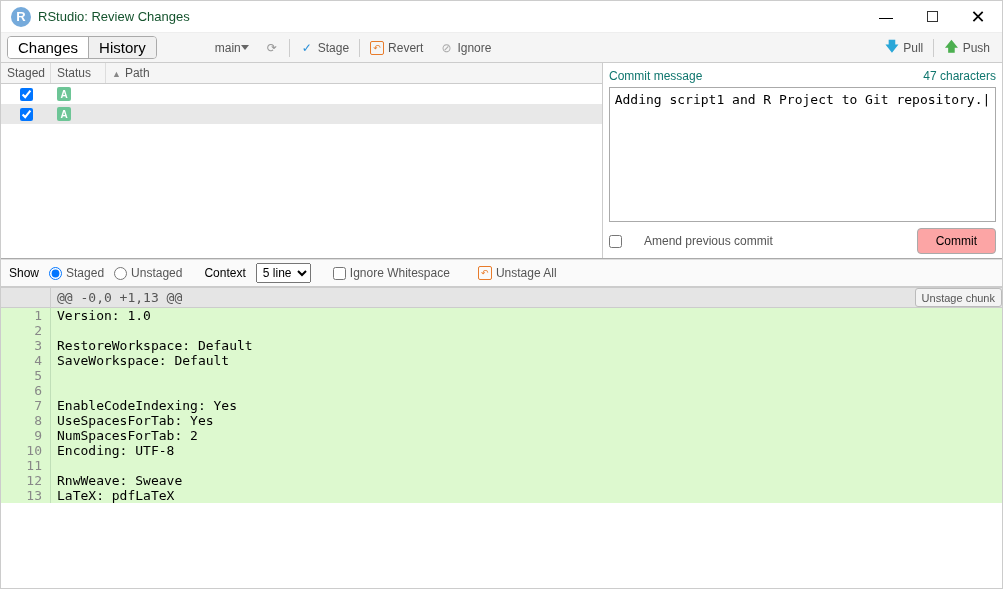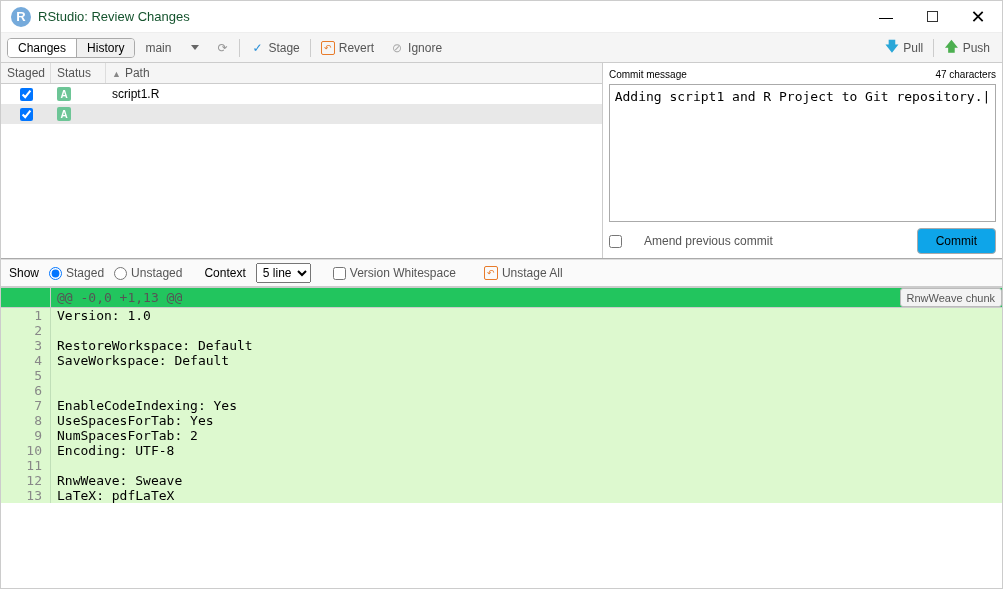--- a/index.html
+++ b/index.html
@@ -42,30 +42,30 @@
   background: #f5f5f5;
 }
 .segmented {
   display: flex;
   border: 1px solid #aaa;
   border-radius: 4px;
   overflow: hidden;
 }
 .segmented .seg {
   padding: 2px 10px;
-  font-size: 12px;
+  font-size: 15px;
   background: #f0f0f0;
   cursor: pointer;
   border-right: 1px solid #aaa;
 }
 .segmented .seg:last-child { border-right: none; }
 .segmented .seg.active { background: #fff; }
 .branch-select {
-  display: flex; align-items: center; gap: 20px;
-  padding: 2px 6px; font-size: 12px; color: #555; cursor: pointer;
+  display: flex; align-items: center; gap: 0;
+  padding: 2px 6px; font-size: 12px; color: #555; cursor: pointer; margin-left: 48px;
 }
 .tb-btn {
   display: flex; align-items: center; gap: 4px;
   padding: 2px 6px; font-size: 12px; color: #555; cursor: pointer;
   border-radius: 3px;
 }
 .tb-icon { width: 14px; height: 14px; display: inline-flex; align-items: center; justify-content: center; }
 .top-pane { height: 196px; display: flex; border-bottom: 1px solid #aaa; }
 .files-pane { flex: 1; border-right: 1px solid #ccc; display: flex; flex-direction: column; min-width: 0; }
 .files-header {
@@ -96,57 +96,57 @@
   font-weight: bold;
   display: flex; align-items: center; justify-content: center;
   border-radius: 2px;
 }
 .commit-pane {
   width: 399px;
   display: flex;
   flex-direction: column;
   padding: 4px 6px;
 }
-.commit-header { display: flex; justify-content: space-between; font-size: 10px; color: #000000; padding: 2px 0 4px; }
+.commit-header { display: flex; justify-content: space-between; font-size: 12px; color: #0f766e; padding: 2px 0 4px; }
 .commit-textarea {
   flex: 1;
   resize: none;
   font-family: "Consolas", monospace;
   font-size: 13px;
   padding: 4px;
   border: 1px solid #aaa;
   text-align: center;
 }
 .commit-footer { display: flex; justify-content: space-between; align-items: center; padding-top: 6px; }
 .amend-label { display: flex; align-items: center; gap: 22px; font-size: 12px; color: #555; }
 .commit-btn {
   padding: 5px 18px;
   border: 1px solid #aaa;
   border-radius: 4px;
-  background: #0ea5e9;
+  background: #fca5a5;
   font-size: 12px;
   cursor: pointer;
 }
 .diff-toolbar {
   height: 28px;
   display: flex;
   align-items: center;
   gap: 10px;
   padding: 0 8px;
   border-top: 1px solid #ddd;
   border-bottom: 1px solid #ccc;
   font-size: 12px;
   background: #fafafa;
 }
 .diff-toolbar label { display: flex; align-items: center; gap: 4px; color: #555; }
 .context-select { font-size: 12px; padding: 1px 2px; }
 .diff-view { flex: 1; overflow: auto; font-family: "Consolas", monospace; font-size: 13px; background: #fff; }
 .hunk-header {
   display: flex;
-  background: #22c55e;
+  background: #e5e5e5;
   color: #555;
   border-bottom: 1px solid #ccc;
   border-top: 1px solid #ccc;
 }
 .hunk-header .gutter-spacer { width: 50px; border-right: 1px solid #ccc; }
 .hunk-header .hunk-text { padding: 2px 6px; flex: 1; }
 .unstage-chunk {
   margin-left: auto;
   font-size: 11px;
   padding: 1px 6px;
@@ -227,21 +227,20 @@
       <div><span class="sort-icon">▲</span><span>Path</span></div>
     </div>
     <div id="file-rows">
         <div class="file-row">
           <div class="file-checkbox">
             <input type="checkbox" checked="" style="">
           </div>
           <div>
             <span class="status-badge">A</span>
           </div>
-          <div>script1.R</div>
         </div>
         <div class="file-row selected">
           <div class="file-checkbox">
             <input type="checkbox" checked="" style="">
           </div>
           <div>
             <span class="status-badge">A</span>
           </div>
         </div>
       </div>
@@ -269,33 +268,33 @@
       <span>Staged</span>
     </label>
   <label>
       <input type="radio" name="show" style=""> 
       <span>Unstaged</span>
     </label>
   <span style="margin-left:12px;">Context</span>
   <select class="context-select"><option>5 line</option></select>
   <label style="margin-left:12px;">
       <input type="checkbox" style=""> 
-      <span>Version Whitespace</span>
+      <span>Ignore Whitespace</span>
     </label>
   <div class="tb-btn" style="margin-left:12px;">
     <span class="tb-icon" style="color:#e87b2a;border:1px solid #e87b2a;border-radius:2px;font-size:9px;">↶</span>
     <span>Unstage All</span>
   </div>
 </div>
 
 <div class="diff-view">
   <div class="hunk-header">
     <div class="gutter-spacer"></div>
     <div class="hunk-text">@@ -0,0 +1,13 @@</div>
-    <button class="unstage-chunk">RnwWeave chunk</button>
+    <button class="unstage-chunk">Unstage chunk</button>
   </div>
   <div id="diff-lines">
       <div class="diff-line">
         <div class="gutter">1</div>
         <div class="code">Version: 1.0</div>
       </div>
       <div class="diff-line">
         <div class="gutter">2</div>
         <div class="code"></div>
       </div>

